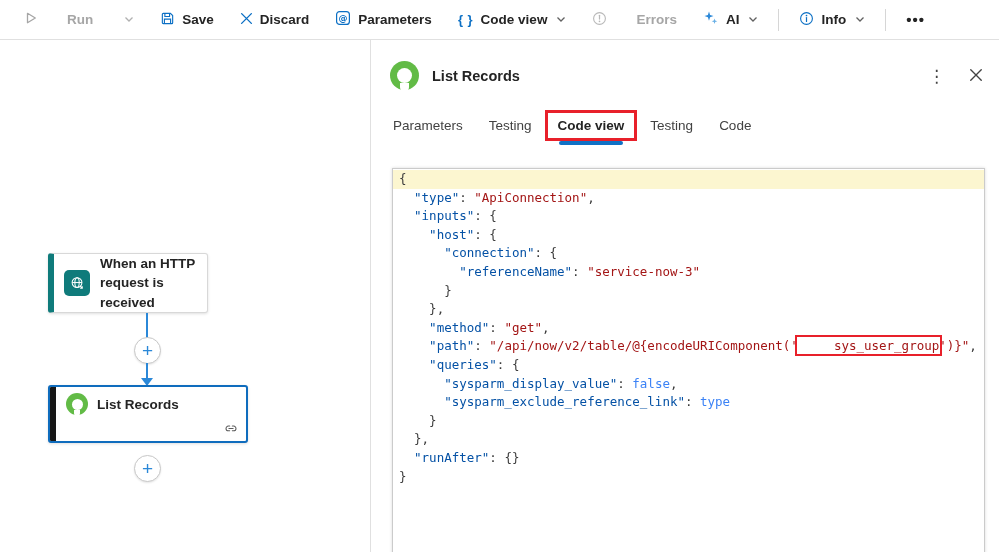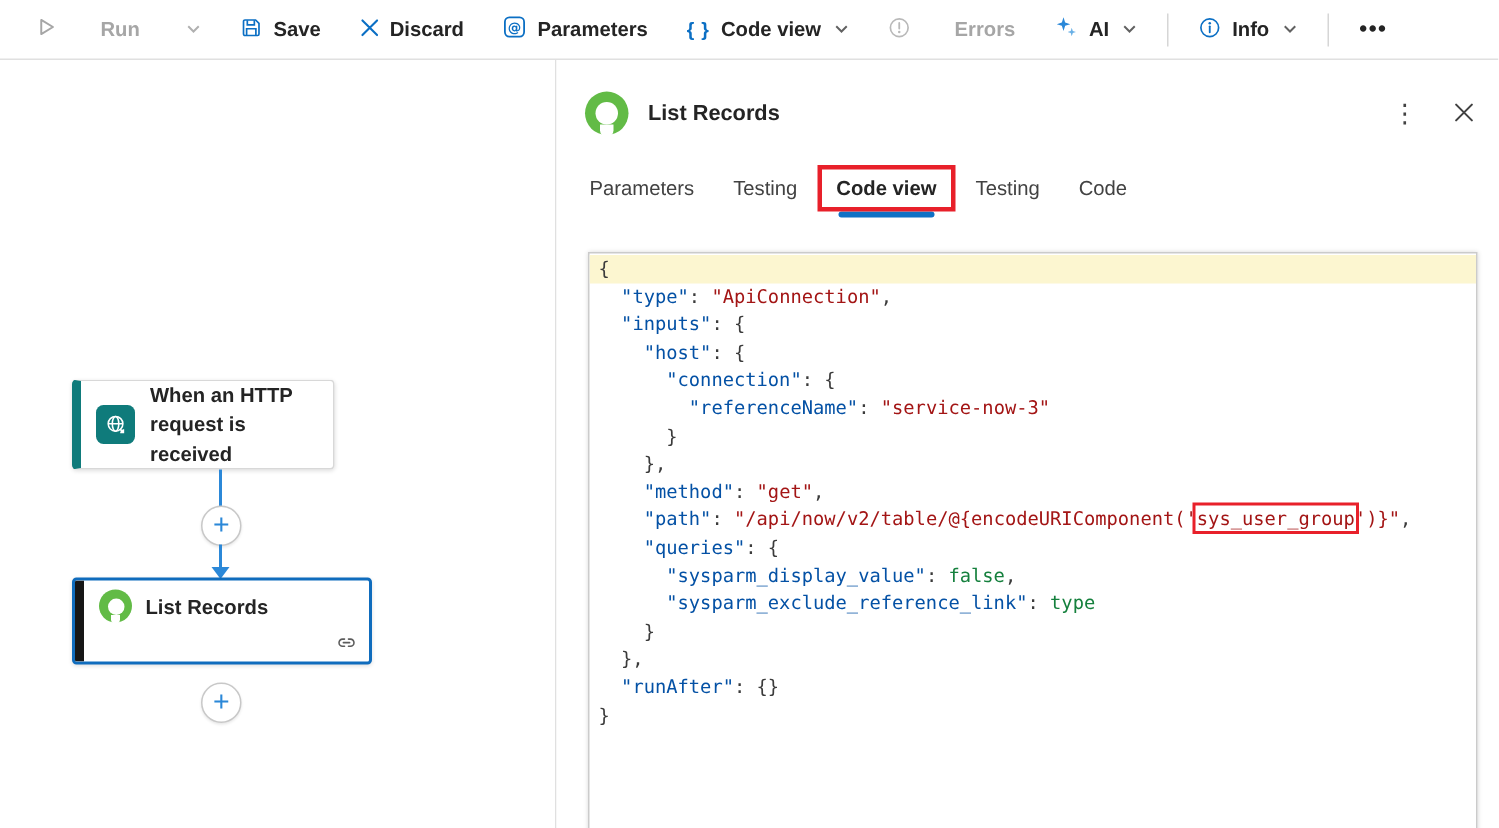--- a/index.html
+++ b/index.html
@@ -20,21 +20,21 @@
   .braces { font-size:13px; font-weight:700; color:#0b6fc4; letter-spacing:1px; }
   .more-dots { font-size:15px; letter-spacing:1px; color:#242424; font-weight:700; }
 
   
   .main { display:flex; height:512px; }
   .canvas { position:relative; width:371px; border-right:1px solid #e0e0e0; background:#fff; }
   .panel { position:relative; flex:1; background:#fff; }
 
   
   .card { position:absolute; background:#fff; }
-  .trigger-card { left:48px; top:213px; width:175px; height:60px;
+  .trigger-card { left:48px; top:213px; width:160px; height:60px;
     border:1px solid #d8d8d8; border-left:6px solid #0f7b7b; border-radius:3px;
     box-shadow:0 1px 3px rgba(0,0,0,.13); display:flex; align-items:center; gap:10px;
     padding:8px 10px; cursor:pointer; }
   .trigger-icon { flex:0 0 26px; width:26px; height:26px; background:#0f7b7b;
     border-radius:5px; display:flex; align-items:center; justify-content:center; }
   .trigger-title { font-size:13.5px; font-weight:600; line-height:1.45; color:#242424; }
 
   .action-card { left:48px; top:345px; width:200px; height:58px;
     border:2px solid #0f6cbd; border-radius:3px; box-shadow:0 1px 3px rgba(0,0,0,.13);
     display:flex; cursor:pointer; overflow:hidden; }
@@ -90,22 +90,22 @@
   .code-editor { position:absolute; left:21px; top:128px; width:593px; height:416px;
     border:1px solid #cbcbcb; box-shadow:0 0 3px rgba(0,0,0,.15); background:#fff;
     overflow:hidden; cursor:text; }
   .code-inner { padding:1px 0 0 0; }
   .code-line { white-space:pre; font-family:"DejaVu Sans Mono","Liberation Mono",monospace;
     font-size:12.5px; line-height:18.6px; padding-left:6px; }
   .code-line.hl { background:#fcf6d0; }
   .tok-p { color:#3b3b3b; }
   .tok-k { color:#0451a5; }
   .tok-s { color:#a31515; }
-  .tok-b { color:#15803d; }
-  .tok-box { outline:2.5px solid #e8202a; outline-offset:1px; }
+  .tok-b { color:#3b82f6; }
+  .tok-box { outline:2.5px solid #e8202a; outline-offset:1px;padding-left:36px; }
 </style>
 </head>
 <body>
 
 <div class="toolbar">
   <div class="tb-btn disabled">
     <span class="icon-grey">
       <svg width="14" height="14" viewBox="0 0 14 14">
           <path d="M3.5 2.3 L11.3 7 L3.5 11.7 Z" fill="none" stroke="#a6a6a6" stroke-width="1.3" stroke-linejoin="round"></path>
         </svg>

